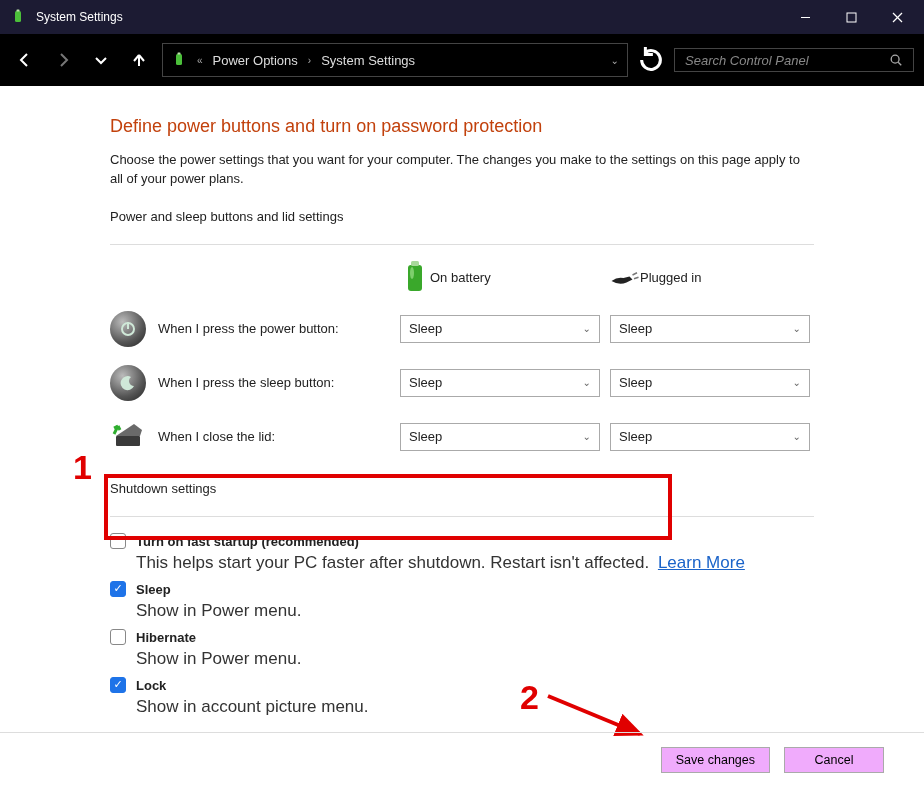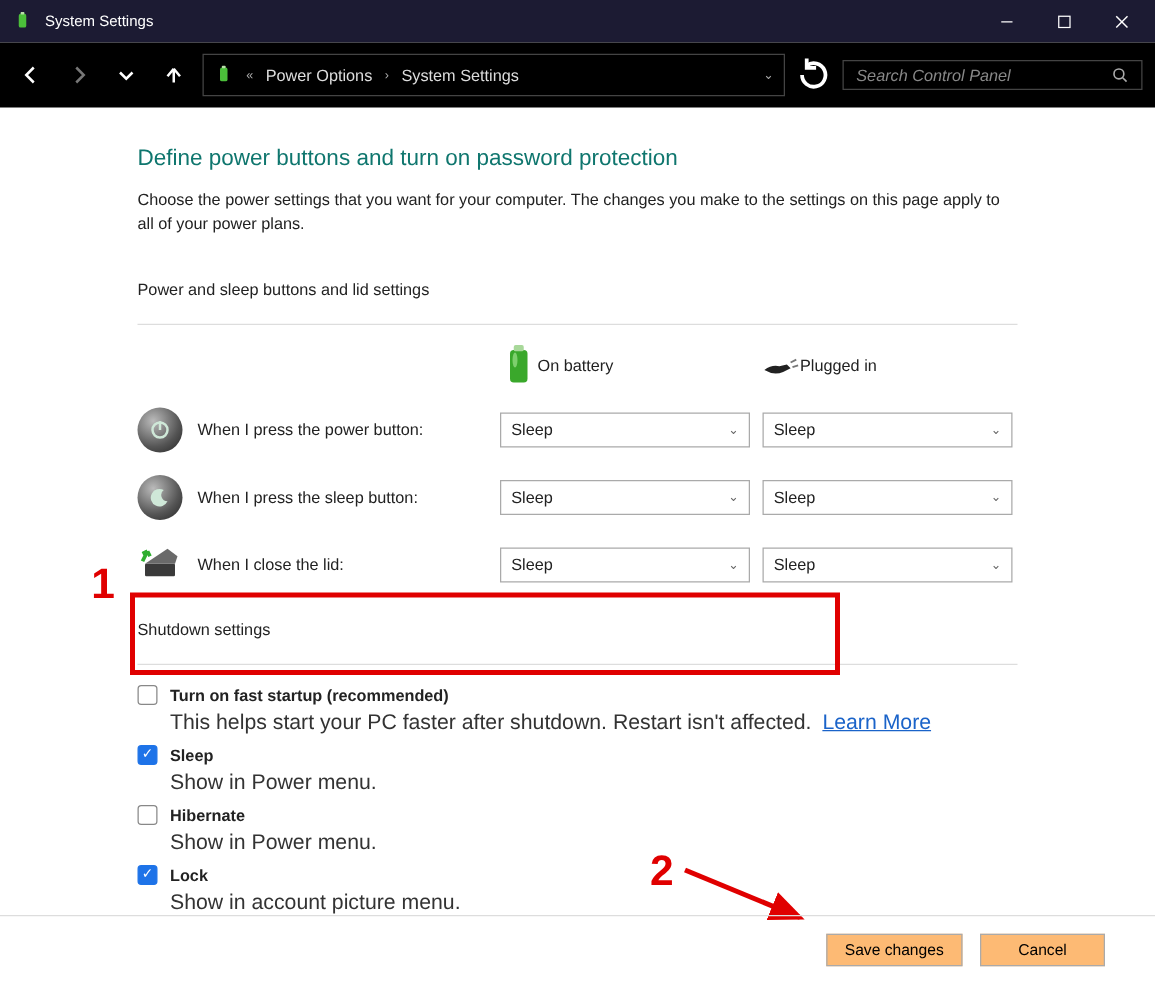--- a/index.html
+++ b/index.html
@@ -19,22 +19,22 @@
   .breadcrumb { flex:1; height:34px; border:1px solid #444; display:flex; align-items:center; padding:0 8px; gap:10px; color:#ddd; font-size:13px; min-width:0;}
   .breadcrumb .bc-icon { width:16px; height:16px; }
   .breadcrumb .chev { font-size:10px; color:#aaa; }
   .breadcrumb .spacer { flex:1; }
   .refresh { width:30px; height:30px; display:flex; align-items:center; justify-content:center; color:#eee;}
   .searchbox { width:240px; height:24px; border:1px solid #444; display:flex; align-items:center; padding:0 10px; color:#888; font-size:13px; gap:8px;}
   .searchbox span { flex:1; font-style: italic;}
 
   
   .content { padding: 30px 110px 0 110px; color:#222; font-size:13px; position:relative;}
-  h1 { color:#0f766e; font-size:18px; font-weight:400; margin-bottom:14px;}
-  .desc { line-height:1.45; margin-bottom:35px; }
+  h1 { color:#c2410c; font-size:18px; font-weight:400; margin-bottom:14px;}
+  .desc { line-height:1.45; margin-bottom:20px; }
   .section-h { font-size:13px; border-bottom:1px solid #ddd; padding-bottom:20px; margin-bottom:14px;}
 
   .cols-head { display:grid; grid-template-columns: 280px 200px 200px; gap:10px; margin-bottom:14px; align-items:center;}
   .col-head { display:flex; align-items:center; font-size:13px;}
   .battery-icon, .plug-icon { width:30px; height:38px; display:flex; align-items:center; justify-content:center; }
 
   .opt-row { display:grid; grid-template-columns: 280px 200px 200px; gap:10px; align-items:center; margin-bottom:18px;}
   .opt-label { display:flex; align-items:center; gap:12px;}
   .opt-icon { width:36px; height:36px; border-radius:50%; display:flex; align-items:center; justify-content:center;}
   .round-icon { background: radial-gradient(circle at 35% 30%, #bbb, #555 60%, #222 100%); }
@@ -47,21 +47,21 @@
   .sd-item .cb { width:16px; height:16px; border:1.5px solid #888; border-radius:3px; margin-top:2px; flex:none; display:flex; align-items:center; justify-content:center;}
   .sd-item .cb.checked { background:#1e73e8; border-color:#1e73e8;}
   .sd-item .cb.checked::after{ content:"✓"; color:#fff; font-size:11px; line-height:1;}
   .sd-text strong { font-weight:600; font-size:13px;}
   .sd-sub { font-size:17px; color:#333; margin-left:26px; margin-bottom:6px;}
   .learn { color:#1a63c9; text-decoration:underline; margin-left:4px;}
 
   .highlight-box { position:absolute; border:4px solid #e00000; pointer-events:none;}
 
   .footer { position:absolute; bottom:0; left:0; right:0; height:54px; border-top:1px solid #ddd; display:flex; align-items:center; justify-content:flex-end; gap:14px; padding-right:40px;}
-  .btn { min-width:100px; height:26px; border:1px solid #aaa; background:#fdba74; font-size:12.5px; display:flex; align-items:center; justify-content:center; padding:0 14px;}
+  .btn { min-width:100px; height:26px; border:1px solid #aaa; background:#f0abfc; font-size:12.5px; display:flex; align-items:center; justify-content:center; padding:0 14px;}
 
   .annot-num { position:absolute; color:#e00000; font-weight:700; font-size:34px; font-family: Arial, sans-serif;}
 </style>
 </head>
 <body>
 
 <div class="titlebar">
   <svg class="app-icon" viewBox="0 0 16 16">
       <rect x="5" y="2" width="6" height="11" rx="1.5" fill="#4bbf3a"></rect>
       <rect x="6.5" y="0.5" width="3" height="2" rx="0.6" fill="#b8e0a8"></rect>

